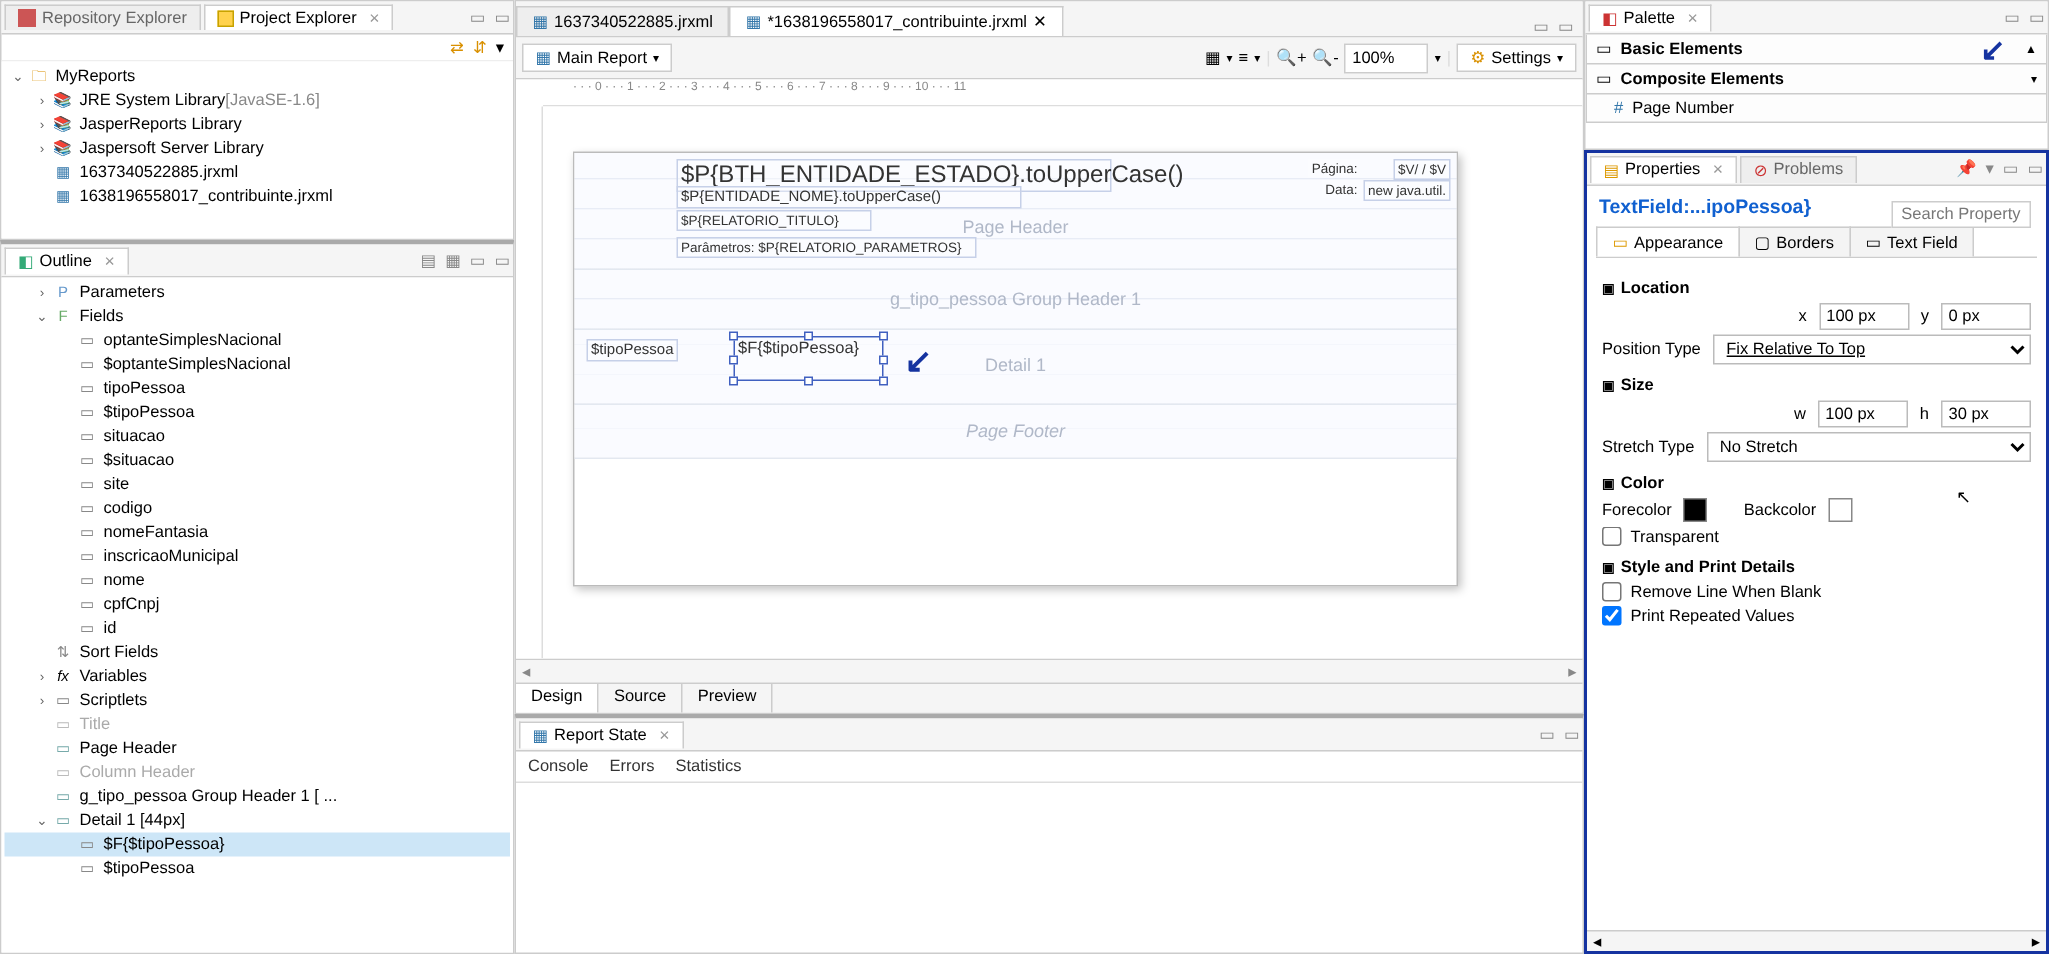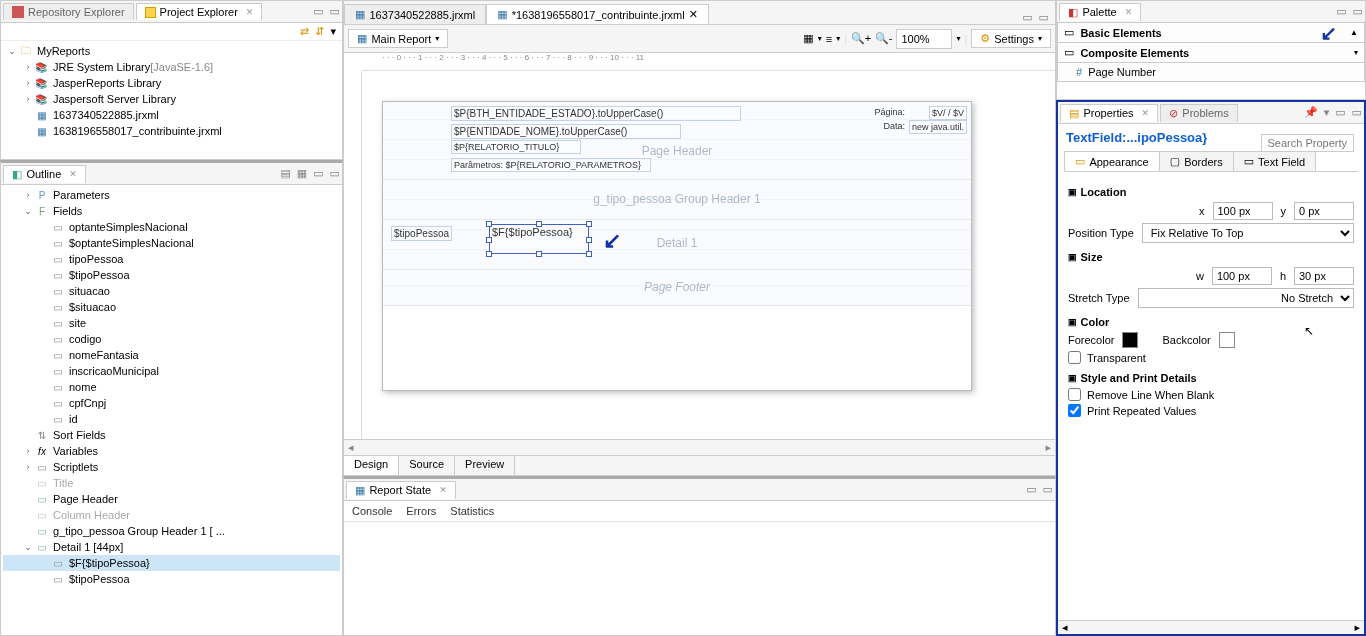--- a/index.html
+++ b/index.html
@@ -26,21 +26,21 @@
 .editor-toolbar .spacer { margin-left: auto; }
 .zoom-input { width: 56px; height: 20px; border: 1px solid #ccc; background: #fff; padding: 0 4px; }
 .settings-btn { background: #fff; border: 1px solid #ccc; padding: 2px 8px; display: flex; align-items: center; gap: 4px; }
 .canvas-wrap { position: relative; flex: 1; overflow: auto; background: #fff; }
 .ruler-h { height: 18px; background: #fff; border-bottom: 1px solid #ddd; margin-left: 18px; }
 .ruler-v { width: 18px; background: #fff; border-right: 1px solid #ddd; position: absolute; left: 0; top: 18px; bottom: 0; }
 .canvas { margin-left: 18px; padding: 30px 20px; position: relative; background: #fff; }
 .page { width: 590px; min-height: 290px; background: #fff; box-shadow: 2px 2px 6px rgba(0,0,0,.25); border: 1px solid #bbb; position: relative; }
 .band { border-bottom: 1px solid #e3e8f0; background: repeating-linear-gradient(0deg, #fafbff, #fafbff 19px, #e8ecf6 20px); }
 .band-label { position: absolute; width: 100%; text-align: center; color: #b0b8c8; font-size: 12px; pointer-events: none; }
-.report-text { position: absolute; font-size: 10px; color: #333; border: 1px solid #c6d0e8; padding: 1px 2px; background: rgba(255,255,255,.3); }
+.report-text { position: absolute; font-size: 16px; color: #333; border: 1px solid #c6d0e8; padding: 1px 2px; background: rgba(255,255,255,.3); }
 .selected-field { border: 1px solid #4060c0 !important; }
 .sel-handle { width: 6px; height: 6px; background: #fff; border: 1px solid #4060c0; position: absolute; }
 .arrow-blue { position: absolute; color: #1533A0; font-size: 22px; font-weight: bold; pointer-events: none; }
 .bottom-tabs { display: flex; background: #f5f5f5; border-top: 1px solid #ccc; height: 20px; }
 .bottom-tab { padding: 2px 10px; border-right: 1px solid #ccc; cursor: pointer; }
 .bottom-tab.active { background: #fff; }
 .report-state { border-top: 3px solid #aaa; background: #fff; display: flex; flex-direction: column; flex: 0 0 160px; }
 .rstate-tabs { display: flex; gap: 14px; padding: 4px 8px; color: #333; }
 .rstate-body { flex: 1; border-top: 1px solid #ddd; }
 .palette-row { display: flex; align-items: center; padding: 3px 6px; border: 1px solid #ccc; background: #fdfdfd; margin: -1px 0 0 0; cursor: pointer; }
@@ -462,38 +462,38 @@
           <span>Location</span>
         </div>
       <div class="form-row">
         <span style="margin-left:auto;">x</span>
         <input type="text" class="num-input" value="100 px" style="">
         <span>y</span>
         <input type="text" class="num-input" value="0 px" style="">
       </div>
       <div class="form-row">
         <span>Position Type</span>
-        <select style="flex:1;">
+        <select style="flex:1;text-decoration:underline;">
           <option>Fix Relative To Top</option>
         </select>
       </div>
 
       <div class="section-hdr">
           <span style="font-size:9px;">▣</span>
           <span>Size</span>
         </div>
       <div class="form-row">
         <span style="margin-left:auto;">w</span>
         <input type="text" class="num-input" value="100 px" style="">
         <span>h</span>
         <input type="text" class="num-input" value="30 px" style="">
       </div>
       <div class="form-row">
         <span>Stretch Type</span>
-        <select style="flex:1;text-align:right;">
+        <select style="flex:1;">
           <option>No Stretch</option>
         </select>
       </div>
 
       <div class="section-hdr">
           <span style="font-size:9px;">▣</span>
           <span>Color</span>
         </div>
       <div class="form-row" style="position:relative;">
         <span>Forecolor</span>

